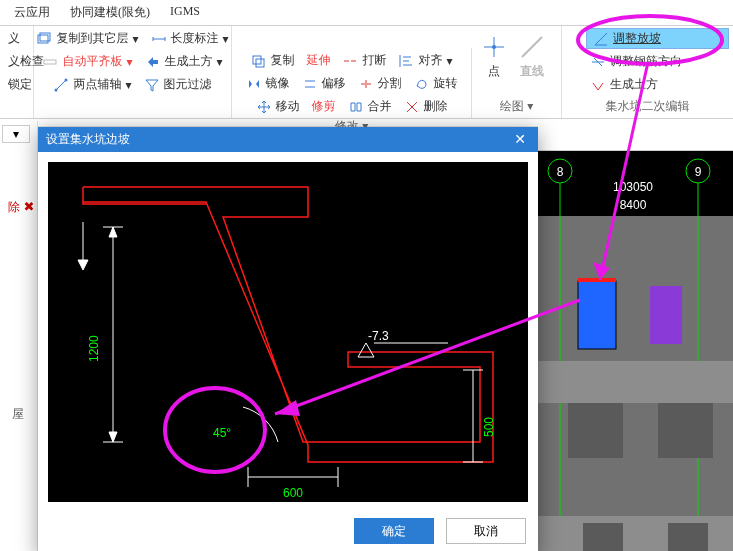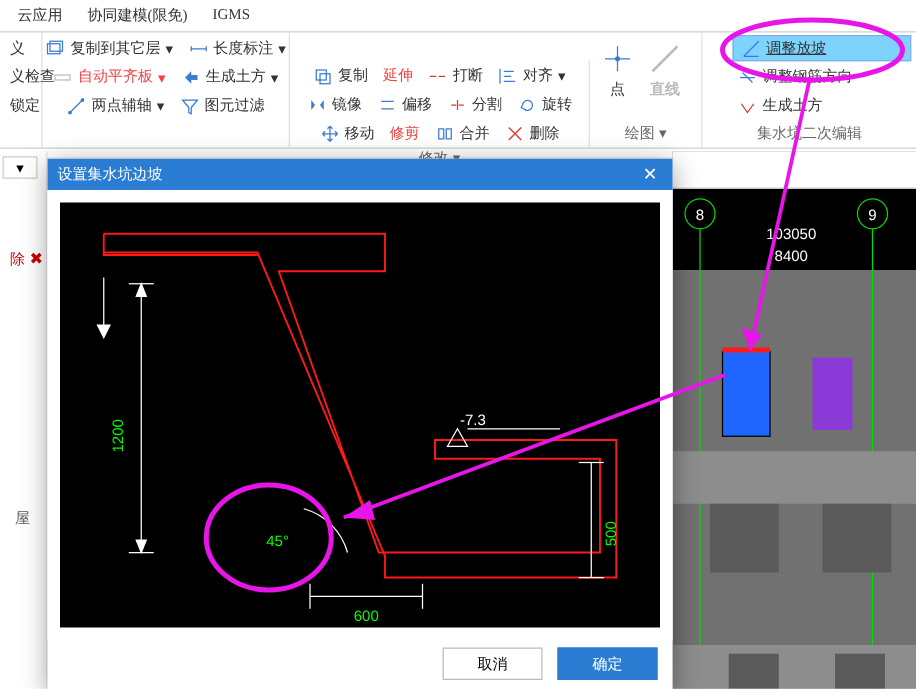--- a/index.html
+++ b/index.html
@@ -364,22 +364,22 @@
 
         <text x="50" y="200" fill="#0f0" font-size="22" transform="rotate(-90 50 200)">1200</text>
         <text x="235" y="335" fill="#0f0" font-size="22">600</text>
         <text x="445" y="275" fill="#0f0" font-size="22" transform="rotate(-90 445 275)">500</text>
         <text x="165" y="275" fill="#0f0" font-size="26">45°</text>
         <text x="320" y="178" fill="#fff" font-size="22">-7.3</text>
       </svg>
     </div>
   </div>
   <div class="dlg-footer">
+    <button class="btn primary">确定</button>
     <button class="btn">取消</button>
-    <button class="btn primary">确定</button>
   </div>
 </div>
 
 <svg width="733" height="551" style="position:absolute;left:0;top:0;pointer-events:none;">
 
   <ellipse cx="650" cy="40" rx="72" ry="24" fill="none" stroke="#e815e8" stroke-width="4"></ellipse>
 
   <ellipse cx="215" cy="430" rx="50" ry="42" fill="none" stroke="#e815e8" stroke-width="4"></ellipse>
 
   <line x1="648" y1="62" x2="600" y2="280" stroke="#e815e8" stroke-width="3"></line>

